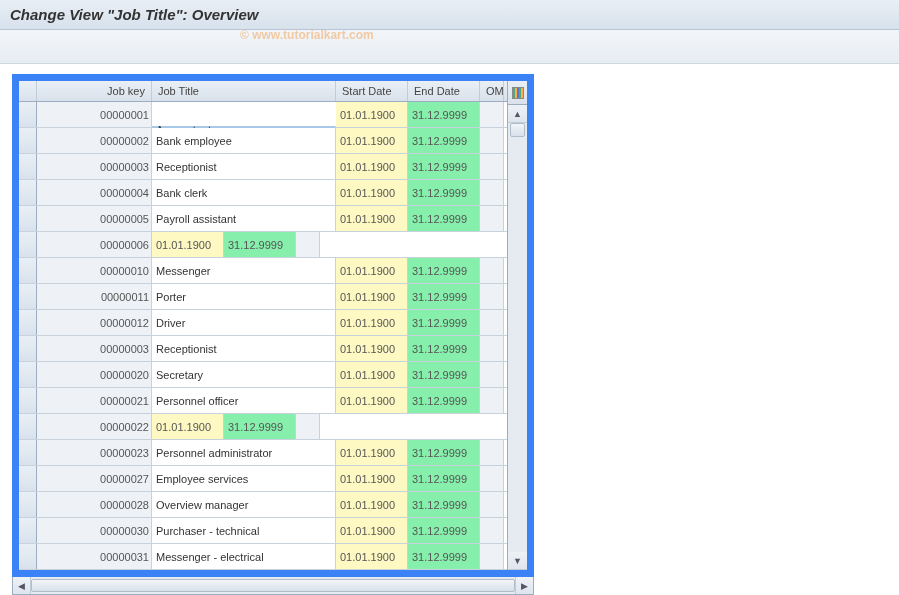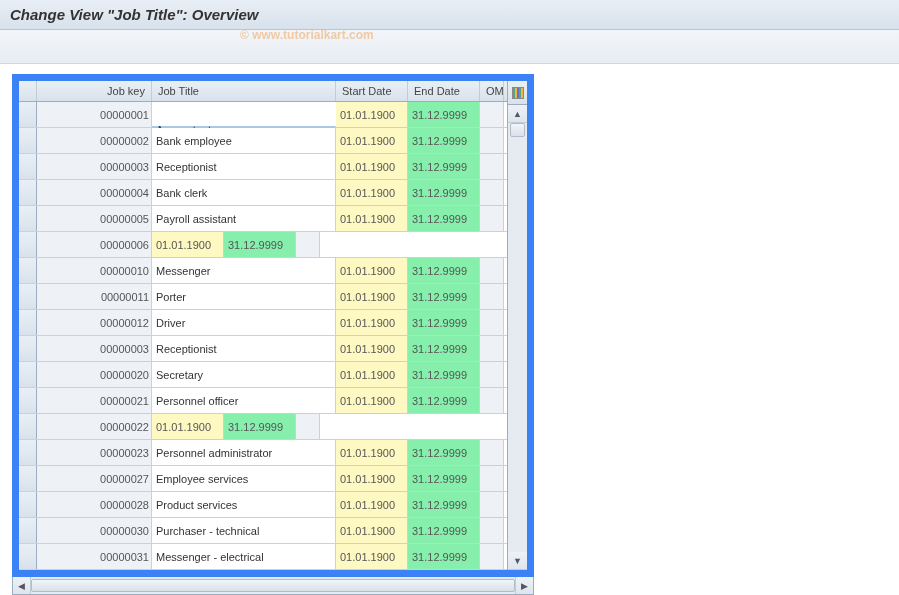--- a/index.html
+++ b/index.html
@@ -331,21 +331,21 @@
             <div class="td col-sel"></div>
             <div class="td col-key">00000027</div>
             <div class="td col-title">Employee services</div>
             <div class="td col-start">01.01.1900</div>
             <div class="td col-end">31.12.9999</div>
             <div class="td col-om"></div>
           </div>
           <div class="tr">
             <div class="td col-sel"></div>
             <div class="td col-key">00000028</div>
-            <div class="td col-title">Product services</div>
+            <div class="td col-title">Overview manager</div>
             <div class="td col-start">01.01.1900</div>
             <div class="td col-end">31.12.9999</div>
             <div class="td col-om"></div>
           </div>
           <div class="tr">
             <div class="td col-sel"></div>
             <div class="td col-key">00000030</div>
             <div class="td col-title">Purchaser - technical</div>
             <div class="td col-start">01.01.1900</div>
             <div class="td col-end">31.12.9999</div>

